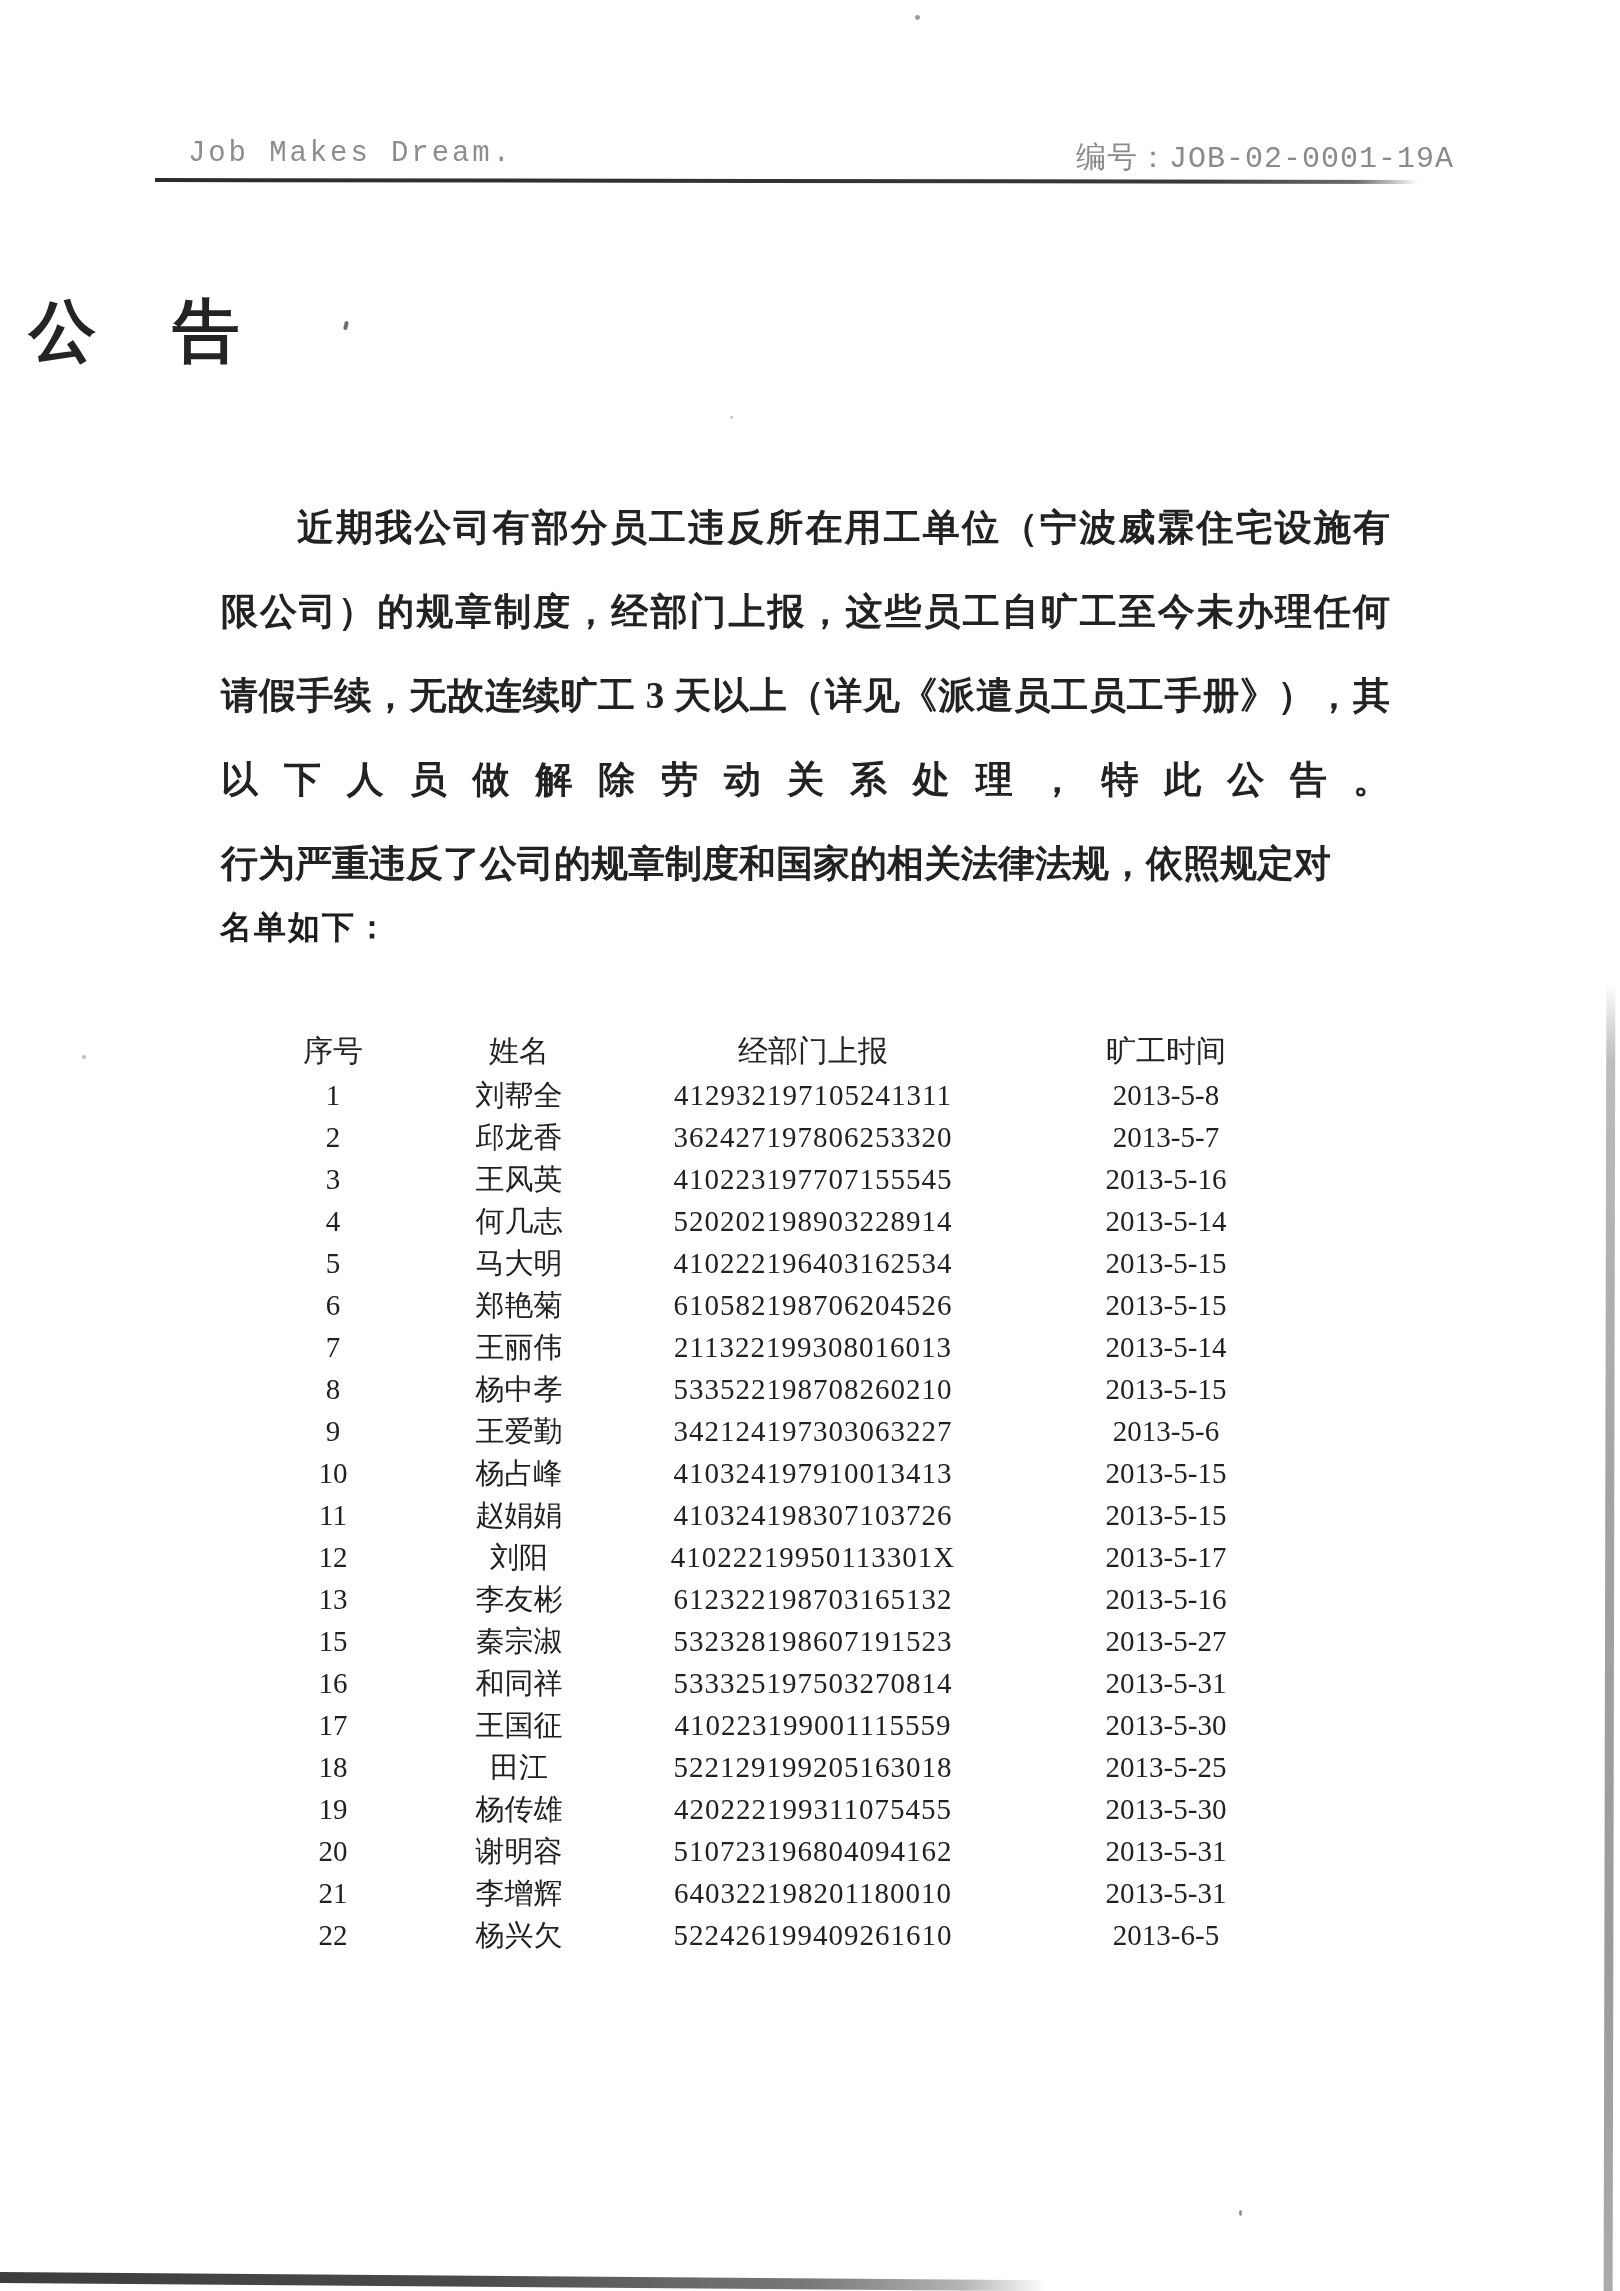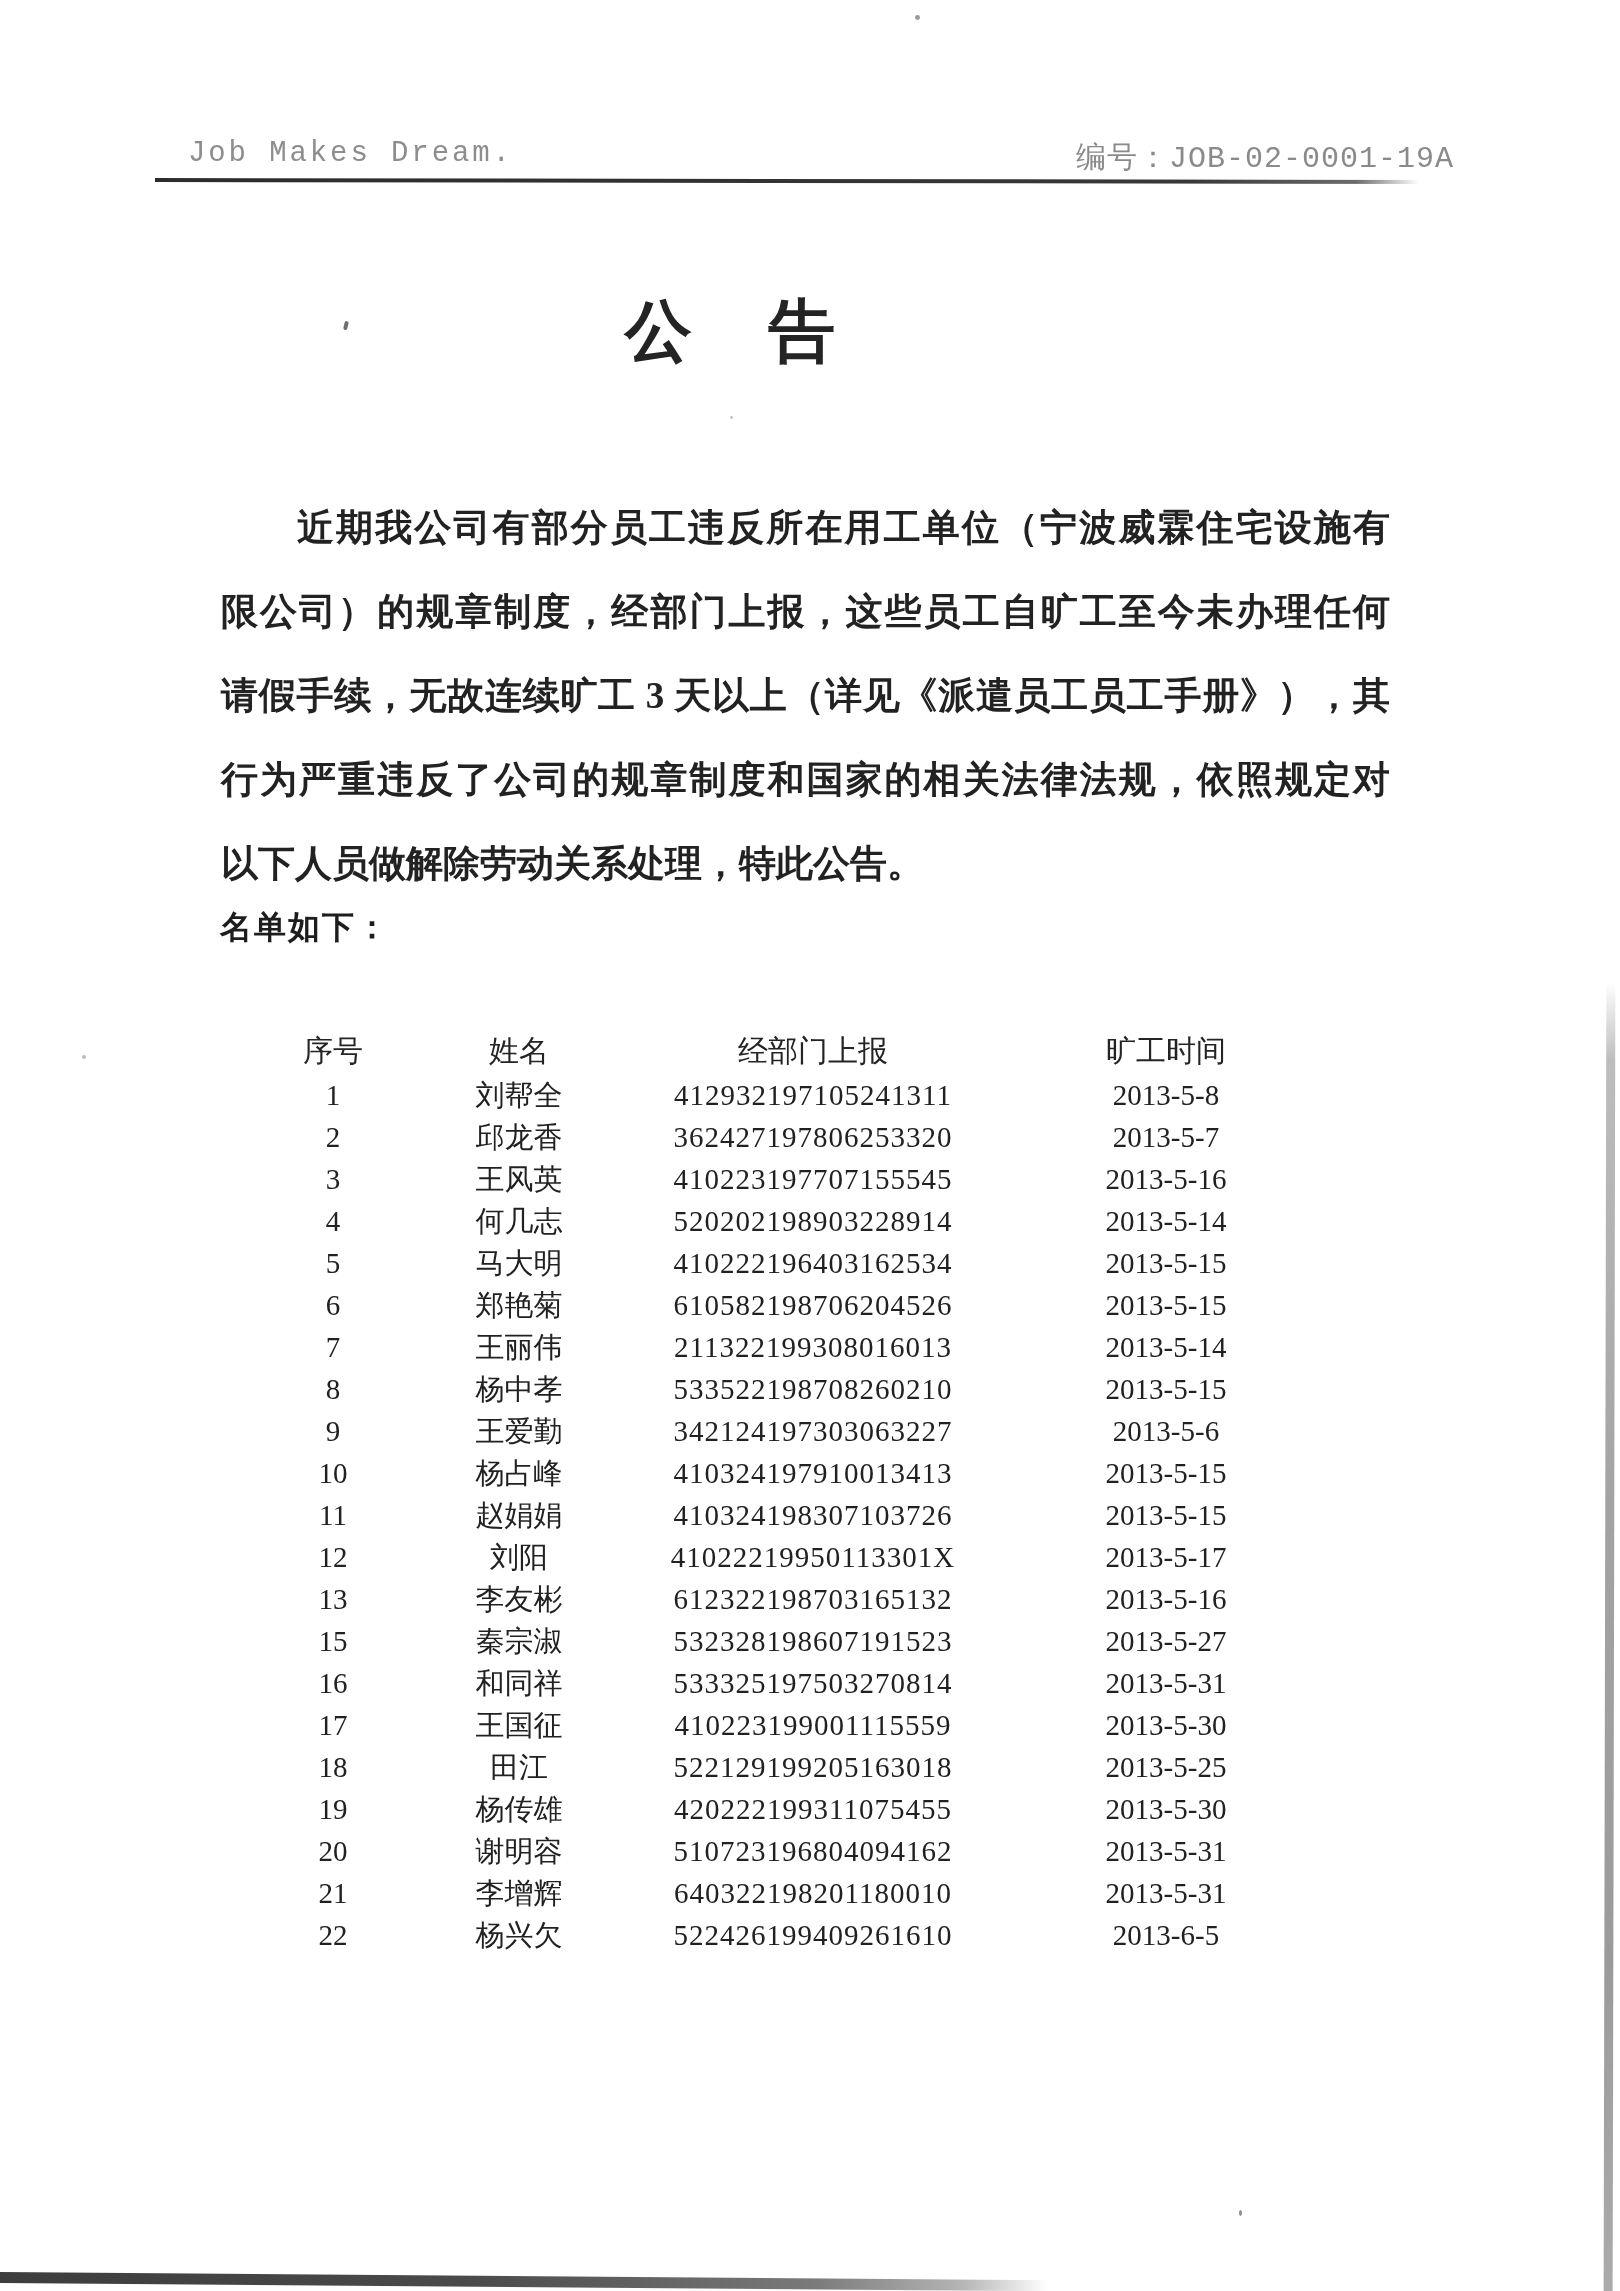--- a/index.html
+++ b/index.html
@@ -26,21 +26,20 @@
     margin-left:24px;
   }
   .hdr-rule{
     position:absolute;left:155px;top:179px;width:1264px;height:3.9px;
     background:linear-gradient(90deg,#2c2c2c 0%,#383838 82%,#6b6b6b 95%,rgba(120,120,120,0));
     transform:rotate(0.08deg);
   }
   
   .title{
     position:absolute;left:0;top:286px;width:1460px;
-    text-align:center;
     font-family:"Liberation Sans", sans-serif;
     font-size:67px;font-weight:bold;color:#242424;
     letter-spacing:29px;text-indent:29px;
   }
   
   .body-par{
     position:absolute;left:221px;top:486px;width:1169px;
   }
   .body-line{
     height:84px;line-height:84px;
@@ -92,22 +91,22 @@
   <div class="hdr-slogan">Job Makes Dream.</div>
   <div class="hdr-doc">编号：JOB-02-0001-19A</div>
   <div class="hdr-rule"></div>
 
   <div class="title">公 告</div>
 
   <div class="body-par">
       <div class="body-line">近期我公司有部分员工违反所在用工单位（宁波威霖住宅设施有</div>
       <div class="body-line">限公司）的规章制度，经部门上报，这些员工自旷工至今未办理任何</div>
       <div class="body-line">请假手续，无故连续旷工 3 天以上（详见《派遣员工员工手册》），其</div>
+      <div class="body-line">以下人员做解除劳动关系处理，特此公告。</div>
       <div class="body-line">行为严重违反了公司的规章制度和国家的相关法律法规，依照规定对</div>
-      <div class="body-line">以下人员做解除劳动关系处理，特此公告。</div>
     </div>
 
   <div class="list-label">名单如下：</div>
 
   <div class="tbl">
     <div class="trow thead">
       <span class="tcell c0">序号</span>
       <span class="tcell c1">姓名</span>
       <span class="tcell c2">经部门上报</span>
       <span class="tcell c3">旷工时间</span>

